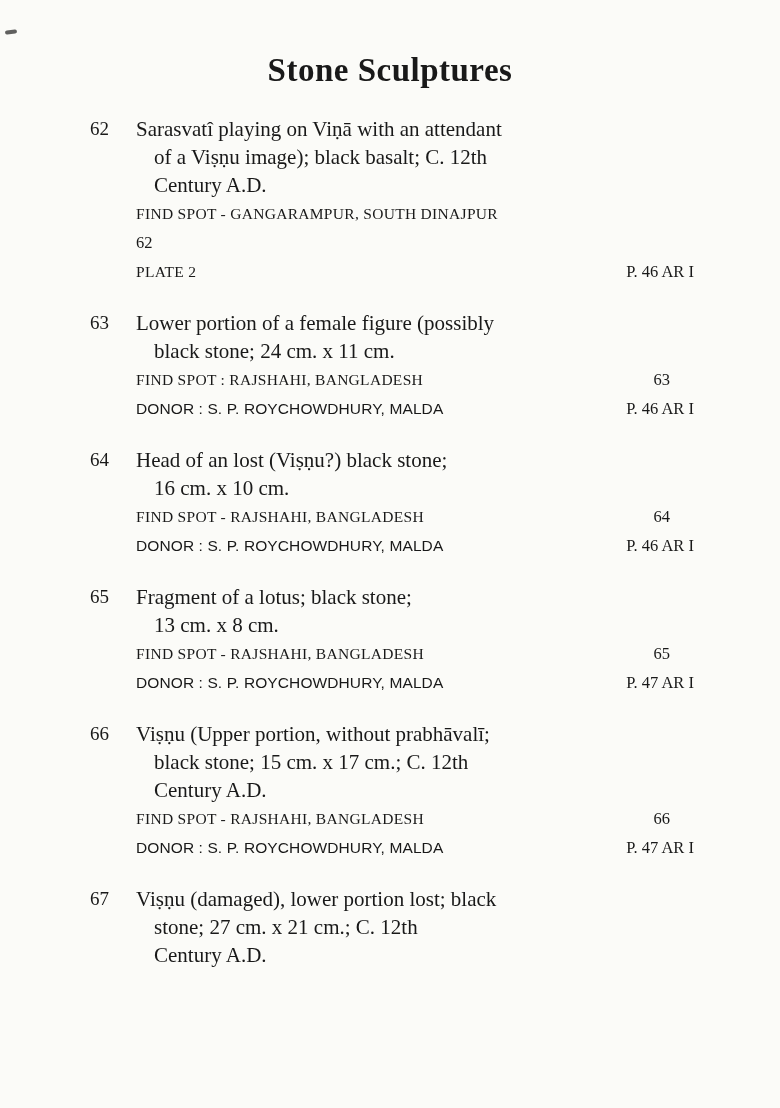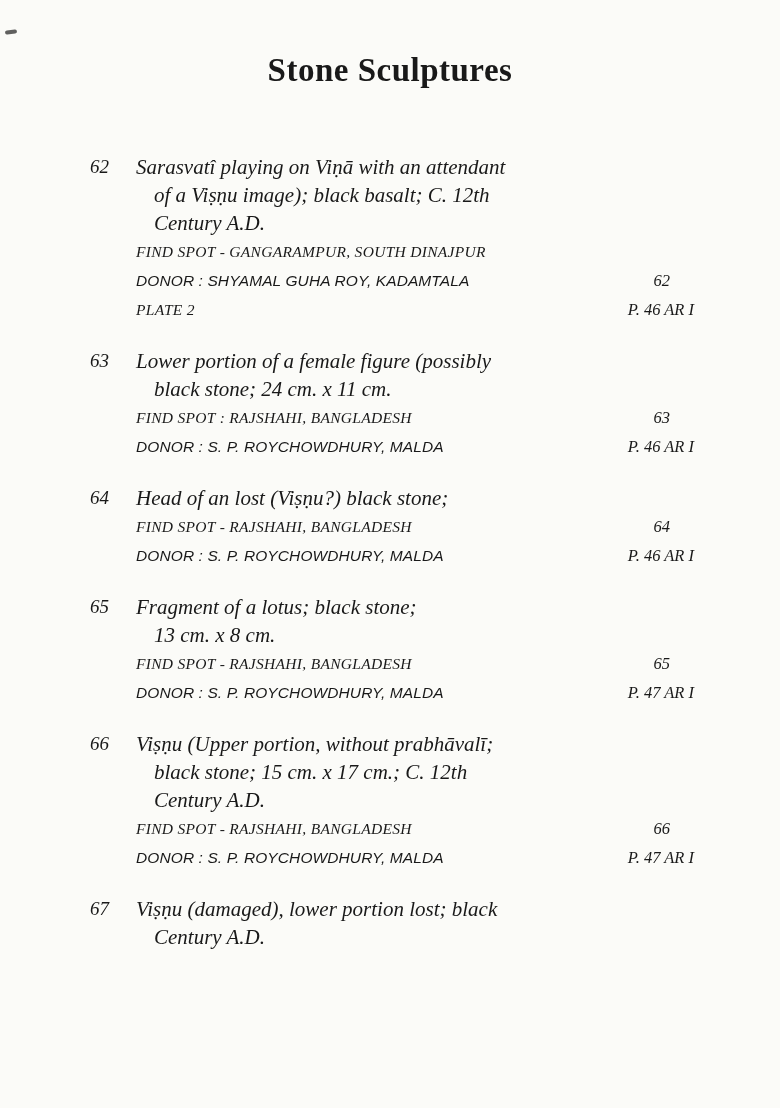--- a/index.html
+++ b/index.html
@@ -25,31 +25,30 @@
     border-radius: 2px;
     transform: rotate(-8deg);
     opacity: 0.8;
   }
   .page-title {
     text-align: center;
     font-weight: bold;
     font-size: 33px;
     letter-spacing: 0.5px;
     margin-top: 52px;
-    margin-bottom: 64px;
+    margin-bottom: 26px;
     font-family: "Liberation Serif", serif;
   }
   .entries {
     padding-left: 90px;
     padding-right: 86px;
   }
   .entry {
     display: flex;
     margin-bottom: 23px;
-    font-style: italic;
   }
   .entry-num {
     width: 46px;
     flex: 0 0 46px;
     font-size: 19px;
     line-height: 28px;
   }
   .entry-body {
     flex: 1 1 auto;
   }
@@ -102,21 +101,20 @@
           <div class="desc-line">Sarasvatî playing on Viṇā with an attendant</div>
           <div class="desc-line cont">of a Viṣṇu image); black basalt; C. 12th</div>
           <div class="desc-line cont">Century A.D.</div>
         </div>
       <div class="metas">
           <div class="meta-row">
             <span class="meta-left serif-caps">FIND SPOT - GANGARAMPUR, SOUTH DINAJPUR</span>
             <span class="meta-right"></span>
           </div>
           <div class="meta-row">
-            <span class="meta-left sans">DONOR : SHYAMAL GUHA ROY, KADAMTALA</span>
             <span class="meta-right num">62</span>
           </div>
           <div class="meta-row">
             <span class="meta-left serif-caps">PLATE 2</span>
             <span class="meta-right">P. 46 AR I</span>
           </div>
         </div>
     </div>
   </div>
 
@@ -138,20 +136,21 @@
           </div>
         </div>
     </div>
   </div>
 
   <div class="entry">
     <div class="entry-num">64</div>
     <div class="entry-body">
       <div class="desc">
           <div class="desc-line">Head of an lost (Viṣṇu?) black stone;</div>
+          <div class="desc-line cont">16 cm. x 10 cm.</div>
         </div>
       <div class="metas">
           <div class="meta-row">
             <span class="meta-left serif-caps">FIND SPOT - RAJSHAHI, BANGLADESH</span>
             <span class="meta-right num">64</span>
           </div>
           <div class="meta-row">
             <span class="meta-left sans">DONOR : S. P. ROYCHOWDHURY, MALDA</span>
             <span class="meta-right">P. 46 AR I</span>
           </div>
@@ -198,18 +197,19 @@
           </div>
         </div>
     </div>
   </div>
 
   <div class="entry">
     <div class="entry-num">67</div>
     <div class="entry-body">
       <div class="desc">
           <div class="desc-line">Viṣṇu (damaged), lower portion lost; black</div>
+          <div class="desc-line cont">stone; 27 cm. x 21 cm.; C. 12th</div>
           <div class="desc-line cont">Century A.D.</div>
         </div>
       <div class="metas"></div>
     </div>
   </div>
 </div>
 
 </body></html>

